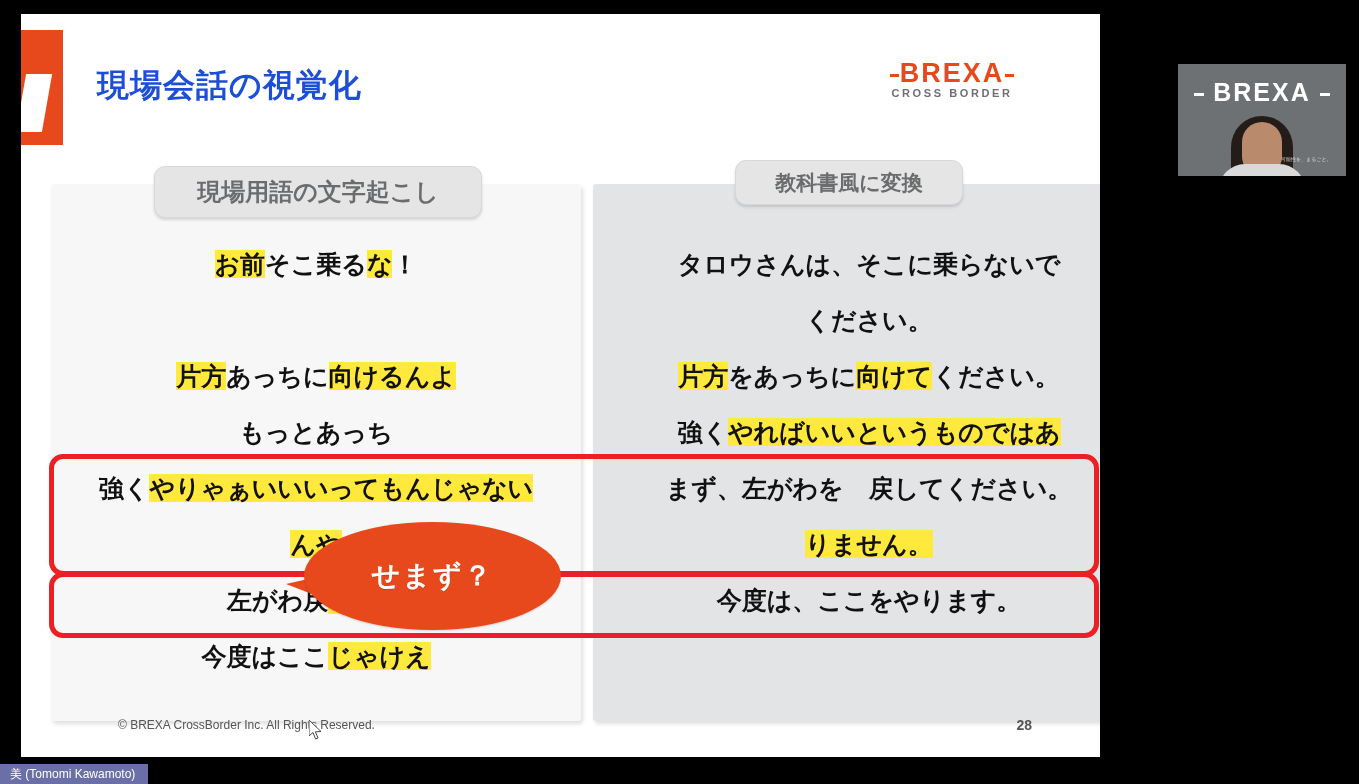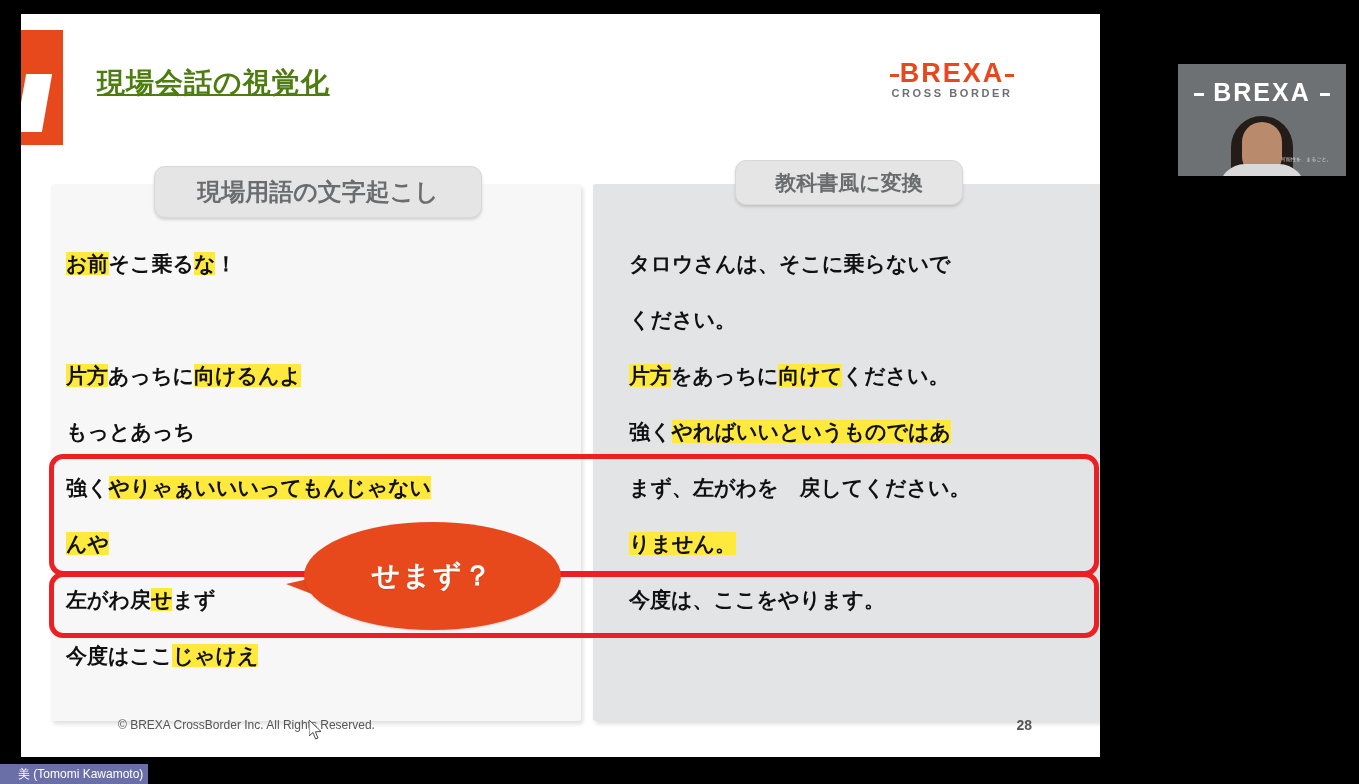--- a/index.html
+++ b/index.html
@@ -23,21 +23,21 @@
     background:#e8491c;
     clip-path:polygon(0 0,100% 0,100% 100%,0 100%,0 72%,32% 72%,32% 62%,0 62%,0 40%,32% 40%,32% 30%,0 30%);
   }
   #kmark-inner{
     position:absolute;left:20px;top:44px;width:26px;height:58px;background:#fff;
     transform:skewX(-10deg);
   }
 
   #slide-title{
     position:absolute;left:76px;top:50px;
-    font-size:28px;font-weight:bold;color:#4d7c0f;letter-spacing:1px;text-decoration:underline;
+    font-size:32px;font-weight:bold;color:#1d4ed8;letter-spacing:1px;
   }
 
   
   #brexa-logo{position:absolute;right:58px;top:46px;text-align:center;width:180px;}
   #brexa-word{
     font-size:27px;font-weight:bold;color:#e8491c;letter-spacing:2px;
     line-height:1;position:relative;display:inline-block;
   }
   #brexa-word::before,#brexa-word::after{
     content:"";position:absolute;height:3px;background:#e8491c;top:50%;
@@ -59,21 +59,21 @@
     border:1px solid #d8d8d8;box-shadow:0 2px 3px rgba(0,0,0,.14);
     color:#6a6c6e;font-weight:bold;text-align:center;
   }
   #pill-left{left:133px;top:152px;width:326px;height:50px;line-height:50px;font-size:24px;}
   #pill-right{left:714px;top:146px;width:226px;height:43px;line-height:43px;font-size:21px;}
 
   
   .lines{position:absolute;}
   #lines-left{left:45px;top:222px;width:500px;}
   #lines-right{left:608px;top:222px;width:480px;}
-  .ln{font-size:21px;font-weight:bold;color:#111;line-height:56px;white-space:nowrap;}
+  .ln{font-size:25px;font-weight:bold;color:#111;line-height:56px;white-space:nowrap;text-align:center;}
   .ln.sp{height:56px;}
   .hl{background:#ffe93d;}
 
   
   .redbox{position:absolute;border:5px solid #ec2024;border-radius:14px;pointer-events:none;}
   #redbox-l1{left:28px;top:440px;width:1040px;height:112px;}
   #redbox-l2{left:28px;top:558px;width:1040px;height:56px;}
 
   
   #bubble{
@@ -128,21 +128,21 @@
   }
   #video-caption{
     position:absolute;right:5px;bottom:14px;width:60px;text-align:left;
     color:#e8e8e8;font-size:5px;line-height:6px;opacity:.85;
   }
 
   
   #name-strip{
     position:absolute;left:0;top:764px;width:148px;height:20px;
     background:#6a6fa8;color:#fff;font-size:12px;line-height:20px;
-    padding-left:18px;box-sizing:border-box;white-space:nowrap;overflow:hidden;
+    padding-left:10px;box-sizing:border-box;white-space:nowrap;overflow:hidden;
   }
   #bottom-bar{position:absolute;left:0;top:758px;width:1359px;height:26px;background:#000;z-index:-1;}
 </style>
 </head>
 <body>
 
 <div id="stage">
 
   <div id="bottom-bar"></div>
 

